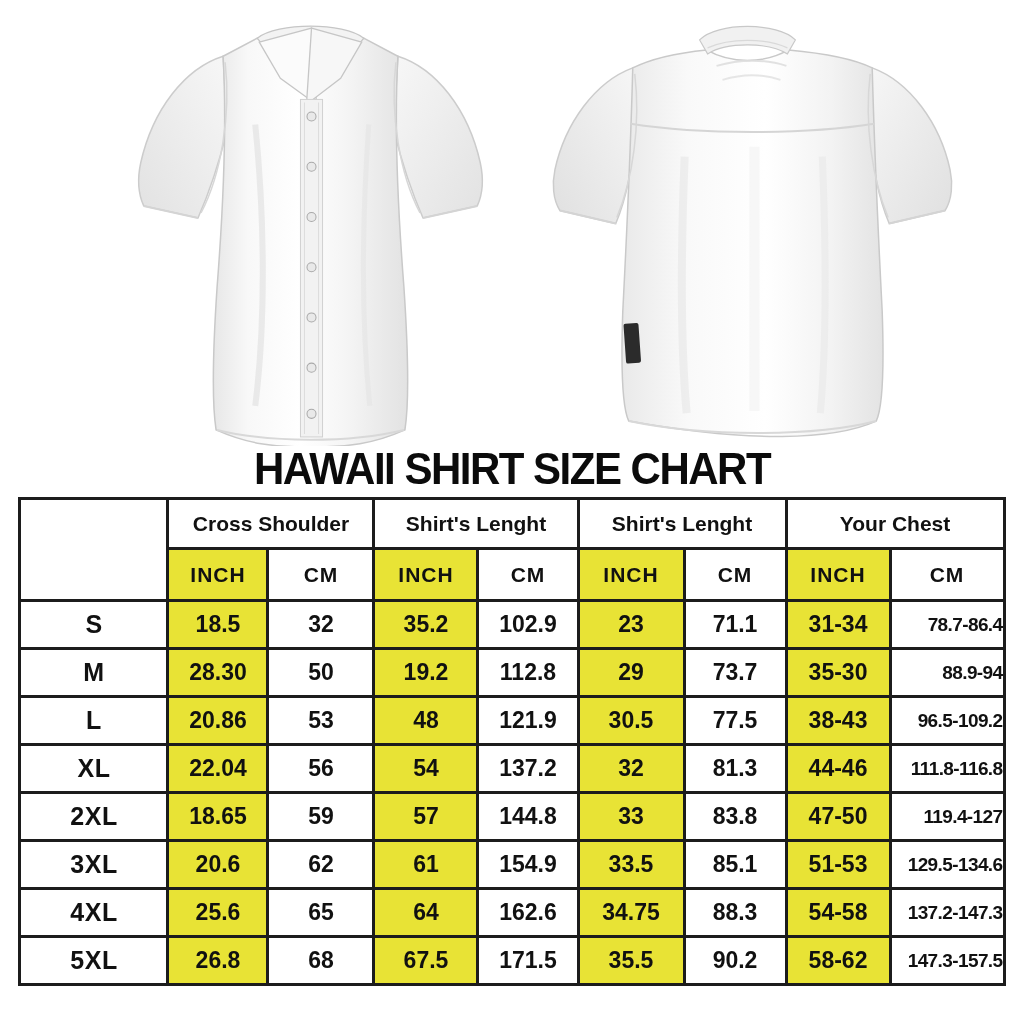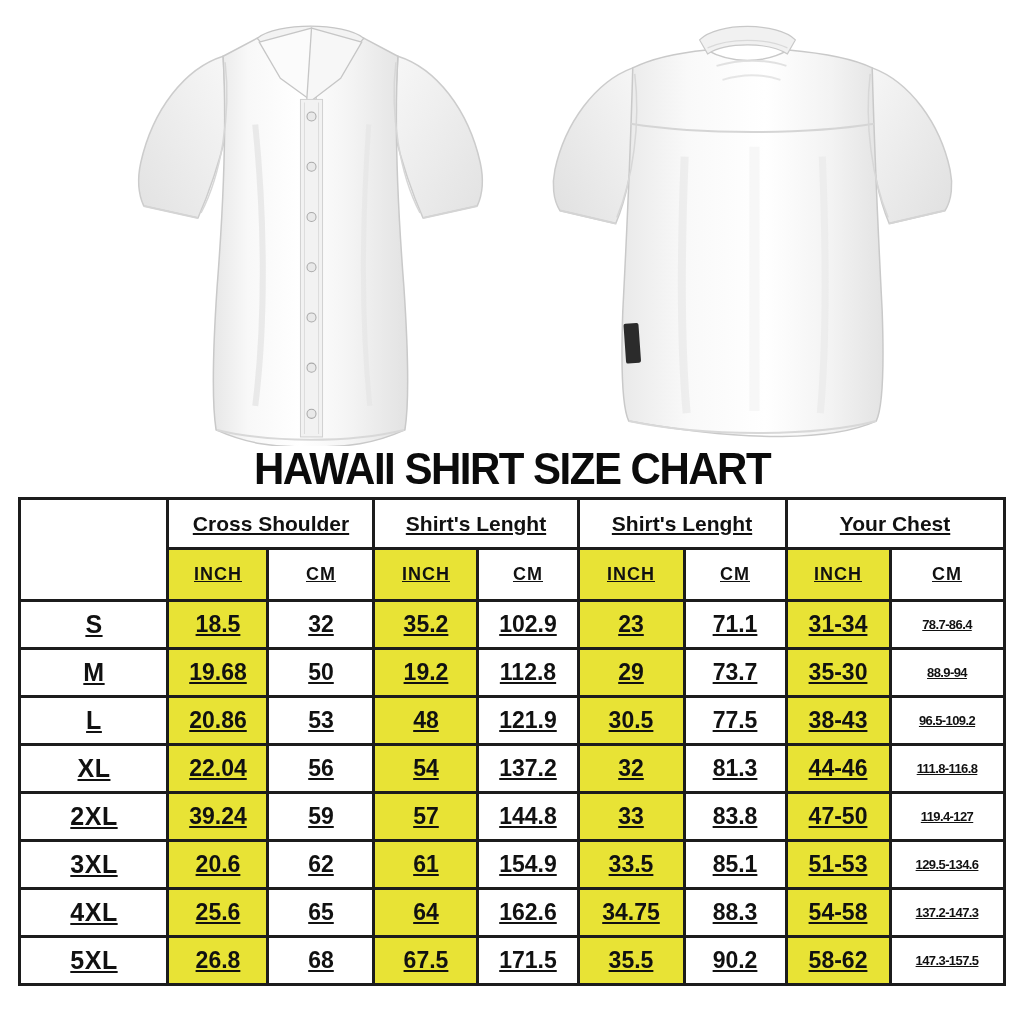--- a/index.html
+++ b/index.html
@@ -16,35 +16,35 @@
   .shirt-back  { left:533px; top:12px; width:428px; height:434px; }
   
   .page-title {
     margin:0; height:46px; line-height:44px; text-align:center;
     font-size:42px; font-weight:bold; letter-spacing:-1.5px; color:#0b0b0b;
     transform:scaleY(1.04);
   }
   
   .size-table {
     border-collapse:collapse; table-layout:fixed;
-    width:984px; margin:4px auto 0;text-decoration:underline;
+    width:984px; margin:4px auto 0;
   }
   .size-table th, .size-table td {
     border:3px solid var(--border);
     text-align:center; vertical-align:middle; padding:0;
     font-weight:bold; color:var(--ink); background:#ffffff;
     overflow:hidden; white-space:nowrap;
   }
   .size-table th.corner { background:#ffffff; }
   .size-table th.group  { height:50px; font-size:21px; letter-spacing:0; }
-  .size-table th.unit   { height:52px; font-size:18px; letter-spacing:1px; }
+  .size-table th.unit   { height:52px; font-size:21px; letter-spacing:1px; }
   .size-table tbody th.size { font-size:25px; height:48px; letter-spacing:0.5px; }
   .size-table tbody td  { font-size:23px; }
   .size-table .hl       { background:var(--hl); }
-  .size-table td.small  { font-size:13px; letter-spacing:-0.6px; }
+  .size-table td.small  { font-size:19px; letter-spacing:-0.6px;text-align:right; }
 </style>
 </head>
 <body>
 
 <div class="shirts-area">
 
   <svg class="shirt shirt-front" viewBox="0 0 410 440" xmlns="http://www.w3.org/2000/svg">
     <defs>
       <linearGradient id="gBodyF" x1="0" y1="0" x2="1" y2="0">
         <stop offset="0" stop-color="#e7e7e7"></stop>
@@ -188,21 +188,21 @@
         <td>32</td>
         <td class="hl">35.2</td>
         <td>102.9</td>
         <td class="hl">23</td>
         <td>71.1</td>
         <td class="hl">31-34</td>
         <td class="small">78.7-86.4</td>
       </tr>
       <tr>
         <th class="size">M</th>
-        <td class="hl">19.68</td>
+        <td class="hl">28.30</td>
         <td>50</td>
         <td class="hl">19.2</td>
         <td>112.8</td>
         <td class="hl">29</td>
         <td>73.7</td>
         <td class="hl">35-30</td>
         <td class="small">88.9-94</td>
       </tr>
       <tr>
         <th class="size">L</th>
@@ -221,21 +221,21 @@
         <td>56</td>
         <td class="hl">54</td>
         <td>137.2</td>
         <td class="hl">32</td>
         <td>81.3</td>
         <td class="hl">44-46</td>
         <td class="small">111.8-116.8</td>
       </tr>
       <tr>
         <th class="size">2XL</th>
-        <td class="hl">39.24</td>
+        <td class="hl">18.65</td>
         <td>59</td>
         <td class="hl">57</td>
         <td>144.8</td>
         <td class="hl">33</td>
         <td>83.8</td>
         <td class="hl">47-50</td>
         <td class="small">119.4-127</td>
       </tr>
       <tr>
         <th class="size">3XL</th>

